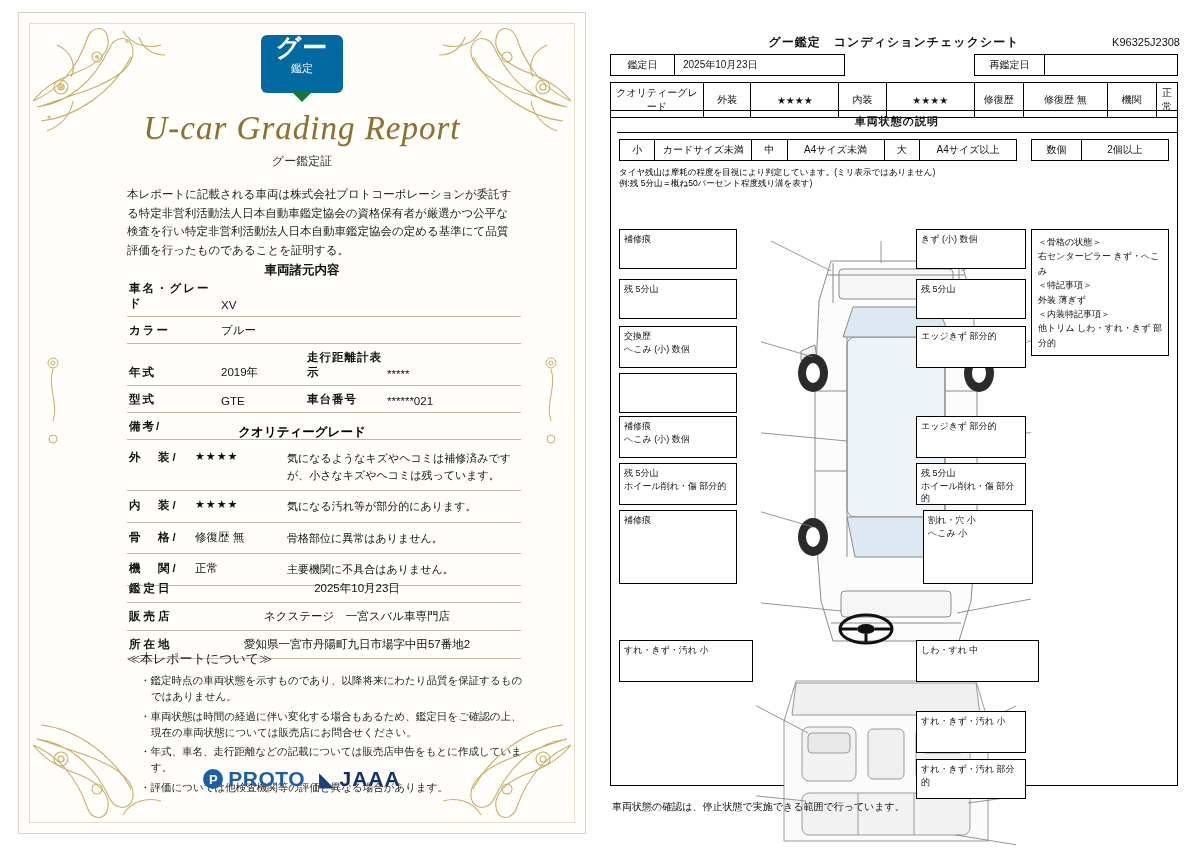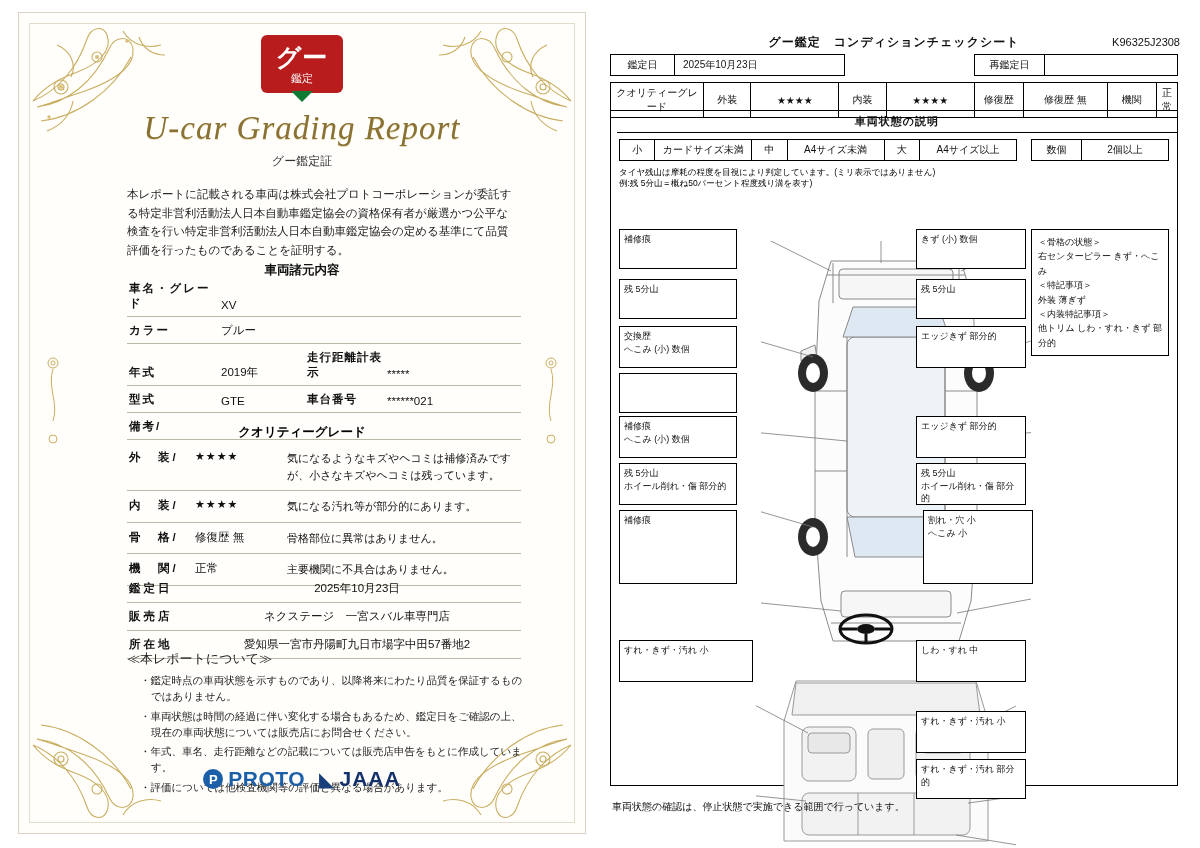--- a/index.html
+++ b/index.html
@@ -47,24 +47,24 @@
   .side-orn svg { width: 100%; height: 100%; }
   .side-orn.l { left: 22px; top: 330px; }
   .side-orn.r { right: 22px; top: 330px; transform: scaleX(-1); }
 
   .goo-logo {
     position: absolute; left: 50%; top: 22px; transform: translateX(-50%);
     width: 82px; height: 62px;
   }
   .goo-logo .badge {
     width: 82px; height: 58px;
-    background: #b91c1c;
+    background: #0369a1;
     border-radius: 6px;
     position: relative;
-    display: flex; flex-direction: column; align-items: center; justify-content: center;
+    display: flex; flex-direction: column; align-items: center; 
     color: #ffffff;
   }
   .goo-logo .badge:after {
     content: "";
     position: absolute; left: 50%; bottom: -9px; transform: translateX(-50%);
     border-left: 11px solid transparent;
     border-right: 11px solid transparent;
     border-top: 11px solid #0f7a34;
   }
   .goo-logo .g1 { font-size: 25px; font-weight: bold; line-height: 1; letter-spacing: 1px;}
@@ -667,20 +667,20 @@
       <div class="cbox" style="left:8px;  top:352px; width:118px; height:42px; white-space:pre-line;">残 5分山
 ホイール削れ・傷 部分的</div>
       <div class="cbox" style="left:305px; top:352px; width:110px; height:42px; white-space:pre-line;">残 5分山
 ホイール削れ・傷 部分的</div>
 
       <div class="cbox" style="left:8px;  top:399px; width:118px; height:74px;">補修痕</div>
       <div class="cbox" style="left:312px; top:399px; width:110px; height:74px; white-space:pre-line;">割れ・穴 小
 へこみ 小</div>
 
       <div class="cbox" style="left:8px;  top:529px; width:134px; height:42px;">すれ・きず・汚れ 小</div>
-      <div class="cbox" style="left:305px; top:529px; width:110px; height:42px;">しわ・すれ 中</div>
+      <div class="cbox" style="left:305px; top:529px; width:123px; height:42px;">しわ・すれ 中</div>
       <div class="cbox" style="left:305px; top:600px; width:110px; height:42px;">すれ・きず・汚れ 小</div>
       <div class="cbox" style="left:305px; top:648px; width:110px; height:40px;">すれ・きず・汚れ 部分的</div>
     </div>
 
     <div class="footer-note">車両状態の確認は、停止状態で実施できる範囲で行っています。</div>
   </div>
 </div>
 
 </body></html>

